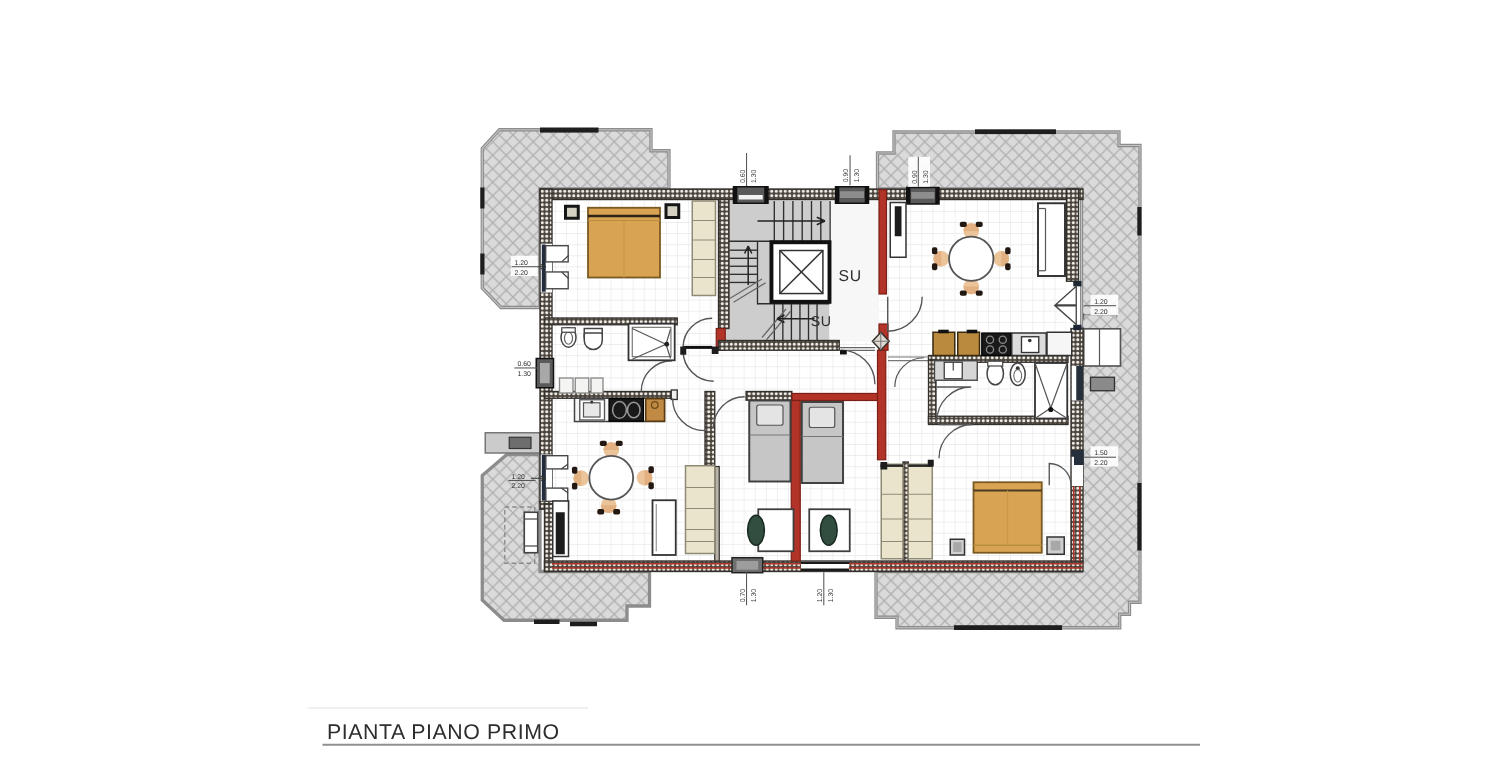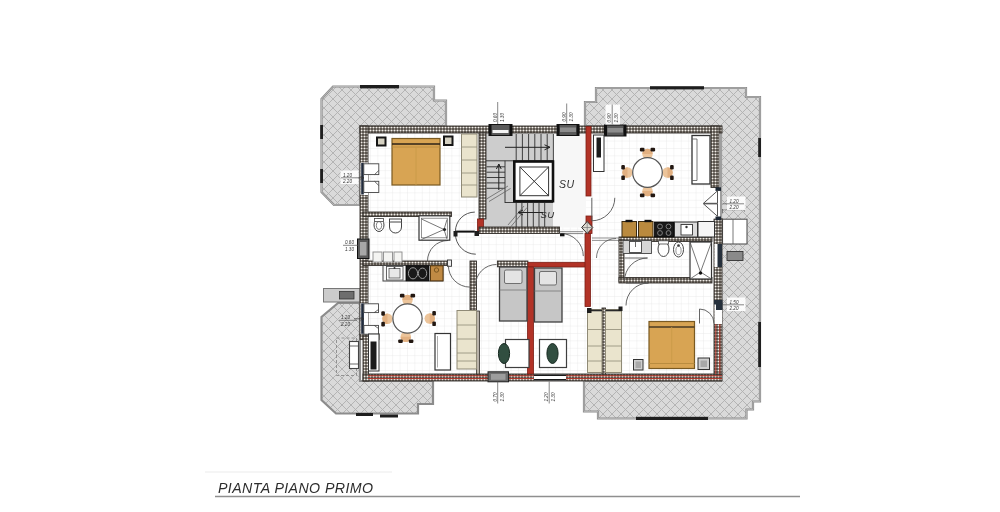--- a/index.html
+++ b/index.html
@@ -1,16 +1,16 @@
 <!DOCTYPE html>
 <html><head>
 <meta charset="utf-8">
 <style>
   html,body{margin:0;padding:0;background:#ffffff;}
-  #page{width:800px;height:512px;position:relative;background:#ffffff;overflow:hidden;font-style:italic;}
+  #page{width:800px;height:512px;position:relative;background:#ffffff;overflow:hidden;}
   svg{display:block;}
   text{font-family:"Liberation Sans",sans-serif;}
 </style>
 </head>
 <body>
 <div id="page">
 <svg width="1000" height="512" viewBox="0 0 1000 512" xmlns="http://www.w3.org/2000/svg">
 <defs>
   <pattern id="hatch" width="9" height="9" patternUnits="userSpaceOnUse">
     <rect width="9" height="9" fill="#dadada"></rect>

